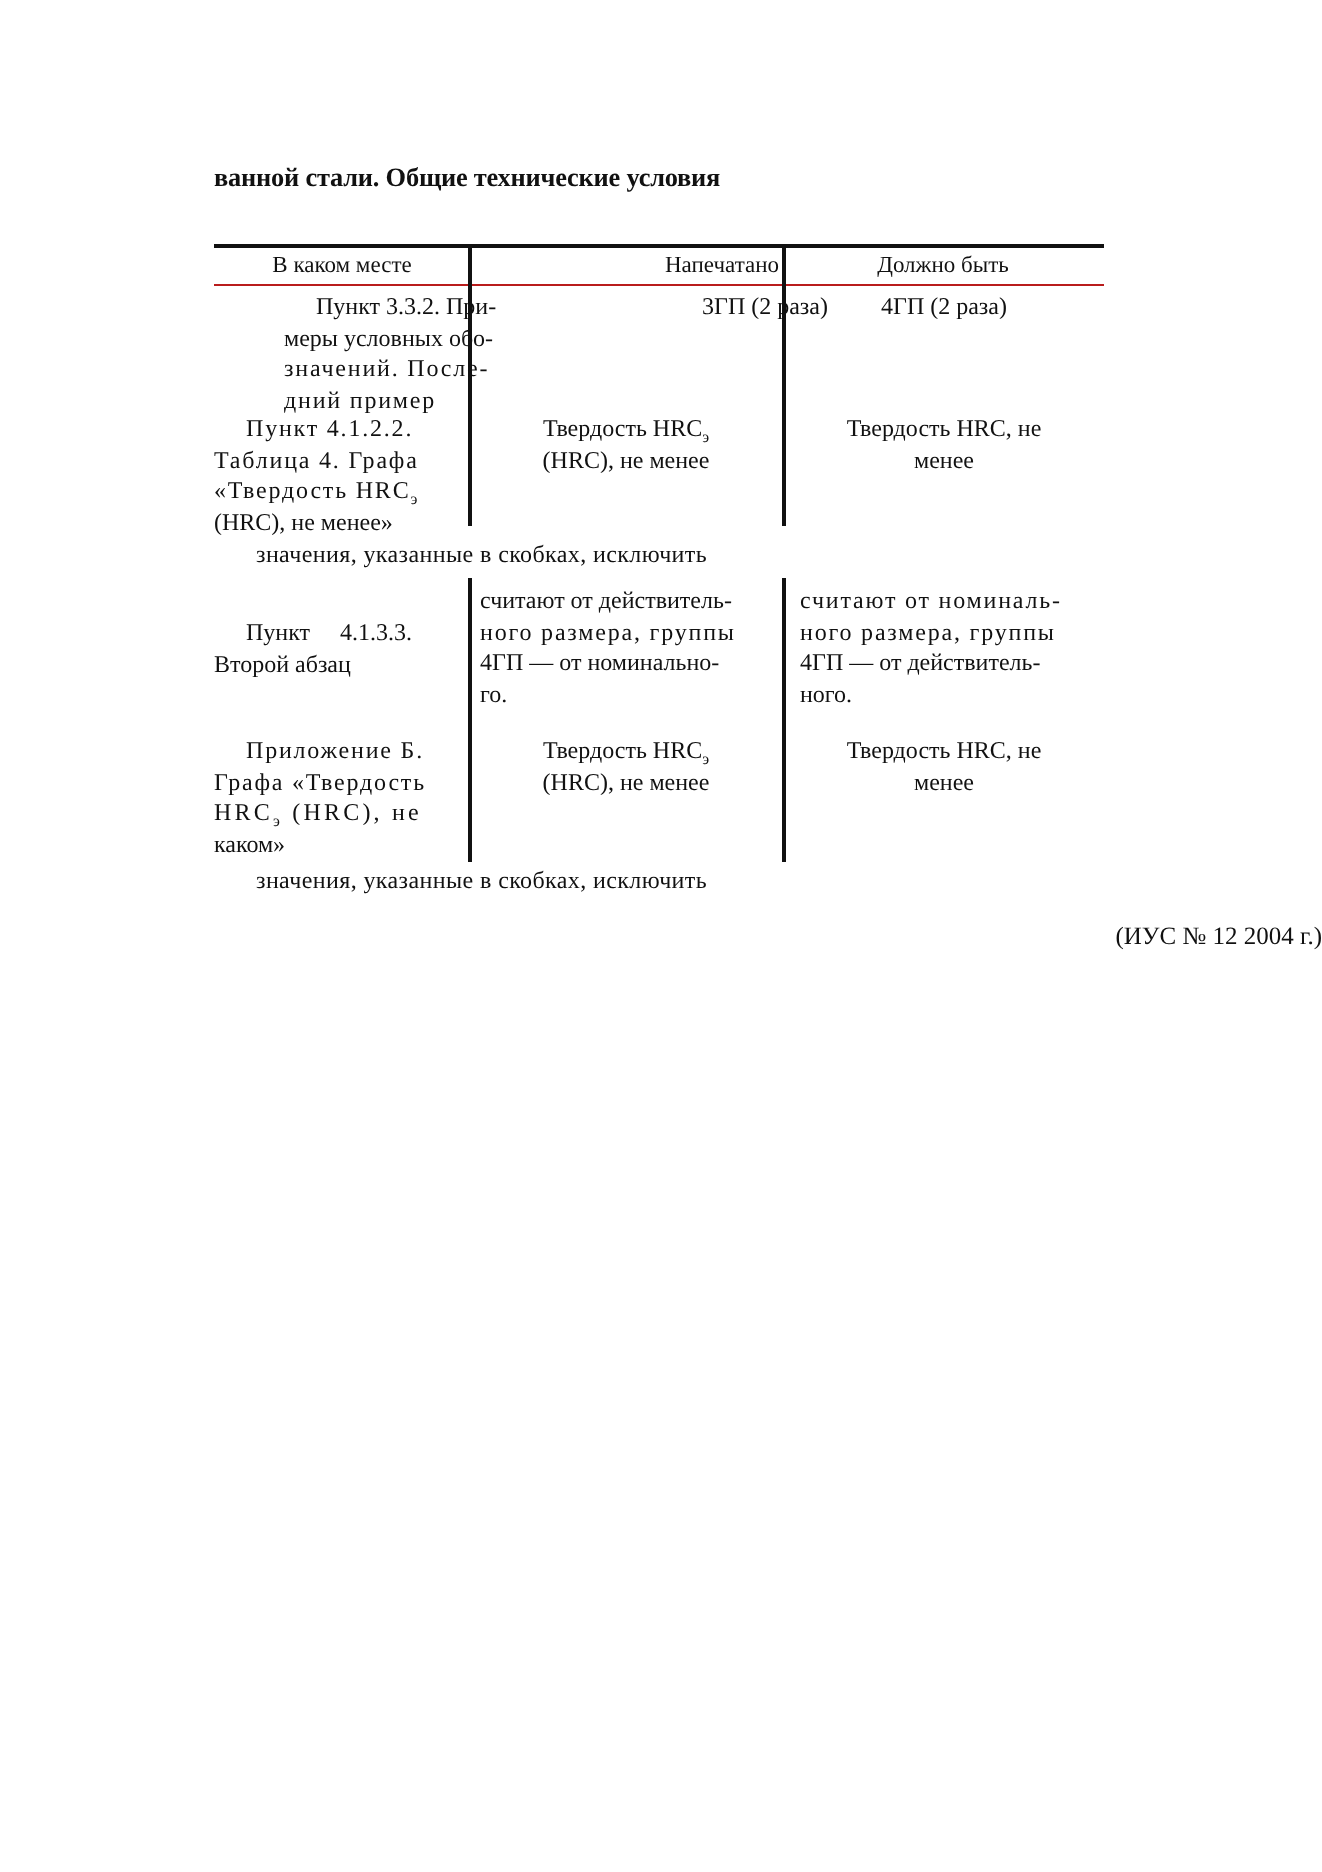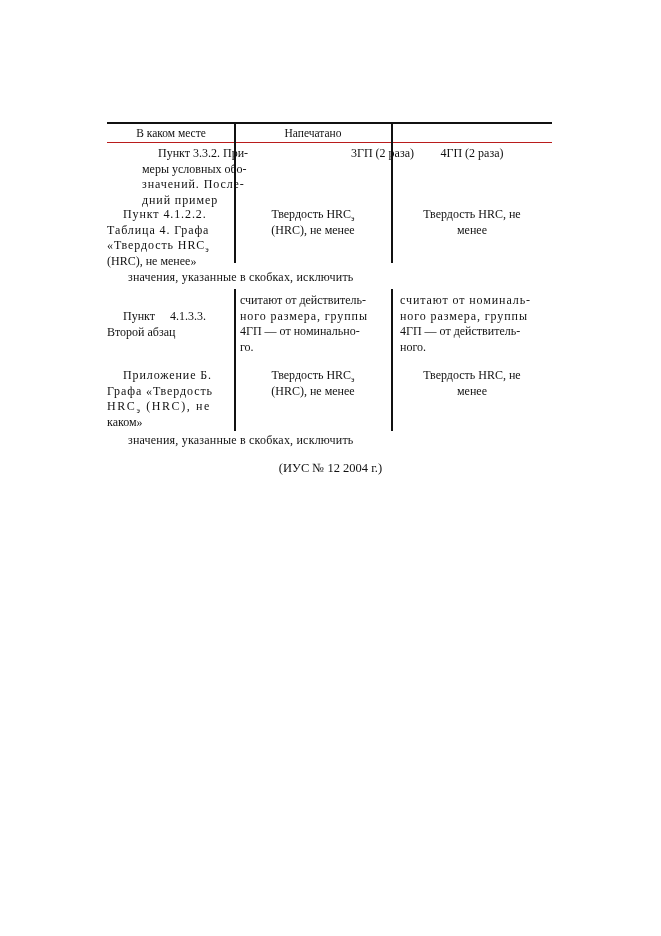--- a/index.html
+++ b/index.html
@@ -27,34 +27,36 @@
     }
     .cell.left { text-align: justify; text-align-last: left; }
     .cell.center { text-align: center; }
     .ind { display: inline-block; width: 16px; }
     .note {
       position: absolute; left: 128px; font-size: 12px; line-height: 15px;
       letter-spacing: 0.2px;
     }
     .footer {
       position: absolute; left: 0; width: 661px; top: 460px;
-      text-align: center; font-size: 12.5px; line-height: 16px;
+      text-align: right; font-size: 12.5px; line-height: 16px;
     }
     sub { font-size: 8px; vertical-align: -3px; line-height: 0; }
     .sp { letter-spacing: 0.9px; }
   </style>
 </head>
 <body>
 
 <div class="title">
+  <div>ванной стали. Общие технические условия</div>
 </div>
 
 <div class="hdr">
   <div class="c" style="left:0;width:128px;">В каком месте</div>
-  <div class="c" style="left:128px;width:156px;">Напечатано</div>
+  <div class="c" style="left:128px;width:156px;padding-left:48px;">Напечатано</div>
+  <div class="c" style="left:284px;width:161px;">Должно быть</div>
 </div>
 
 <div class="vline" style="left:234px;top:122px;height:141px;"></div>
 <div class="vline" style="left:391px;top:122px;height:141px;"></div>
 
 <div class="cell left" style="left:107px;top:146px;width:123px;margin-left:35px;">
   <div><span class="ind"></span><span>Пункт 3.3.2. При-</span></div>
   <div>меры условных обо-</div>
   <div class="sp">значений. После-</div>
   <div class="sp">дний пример</div>

